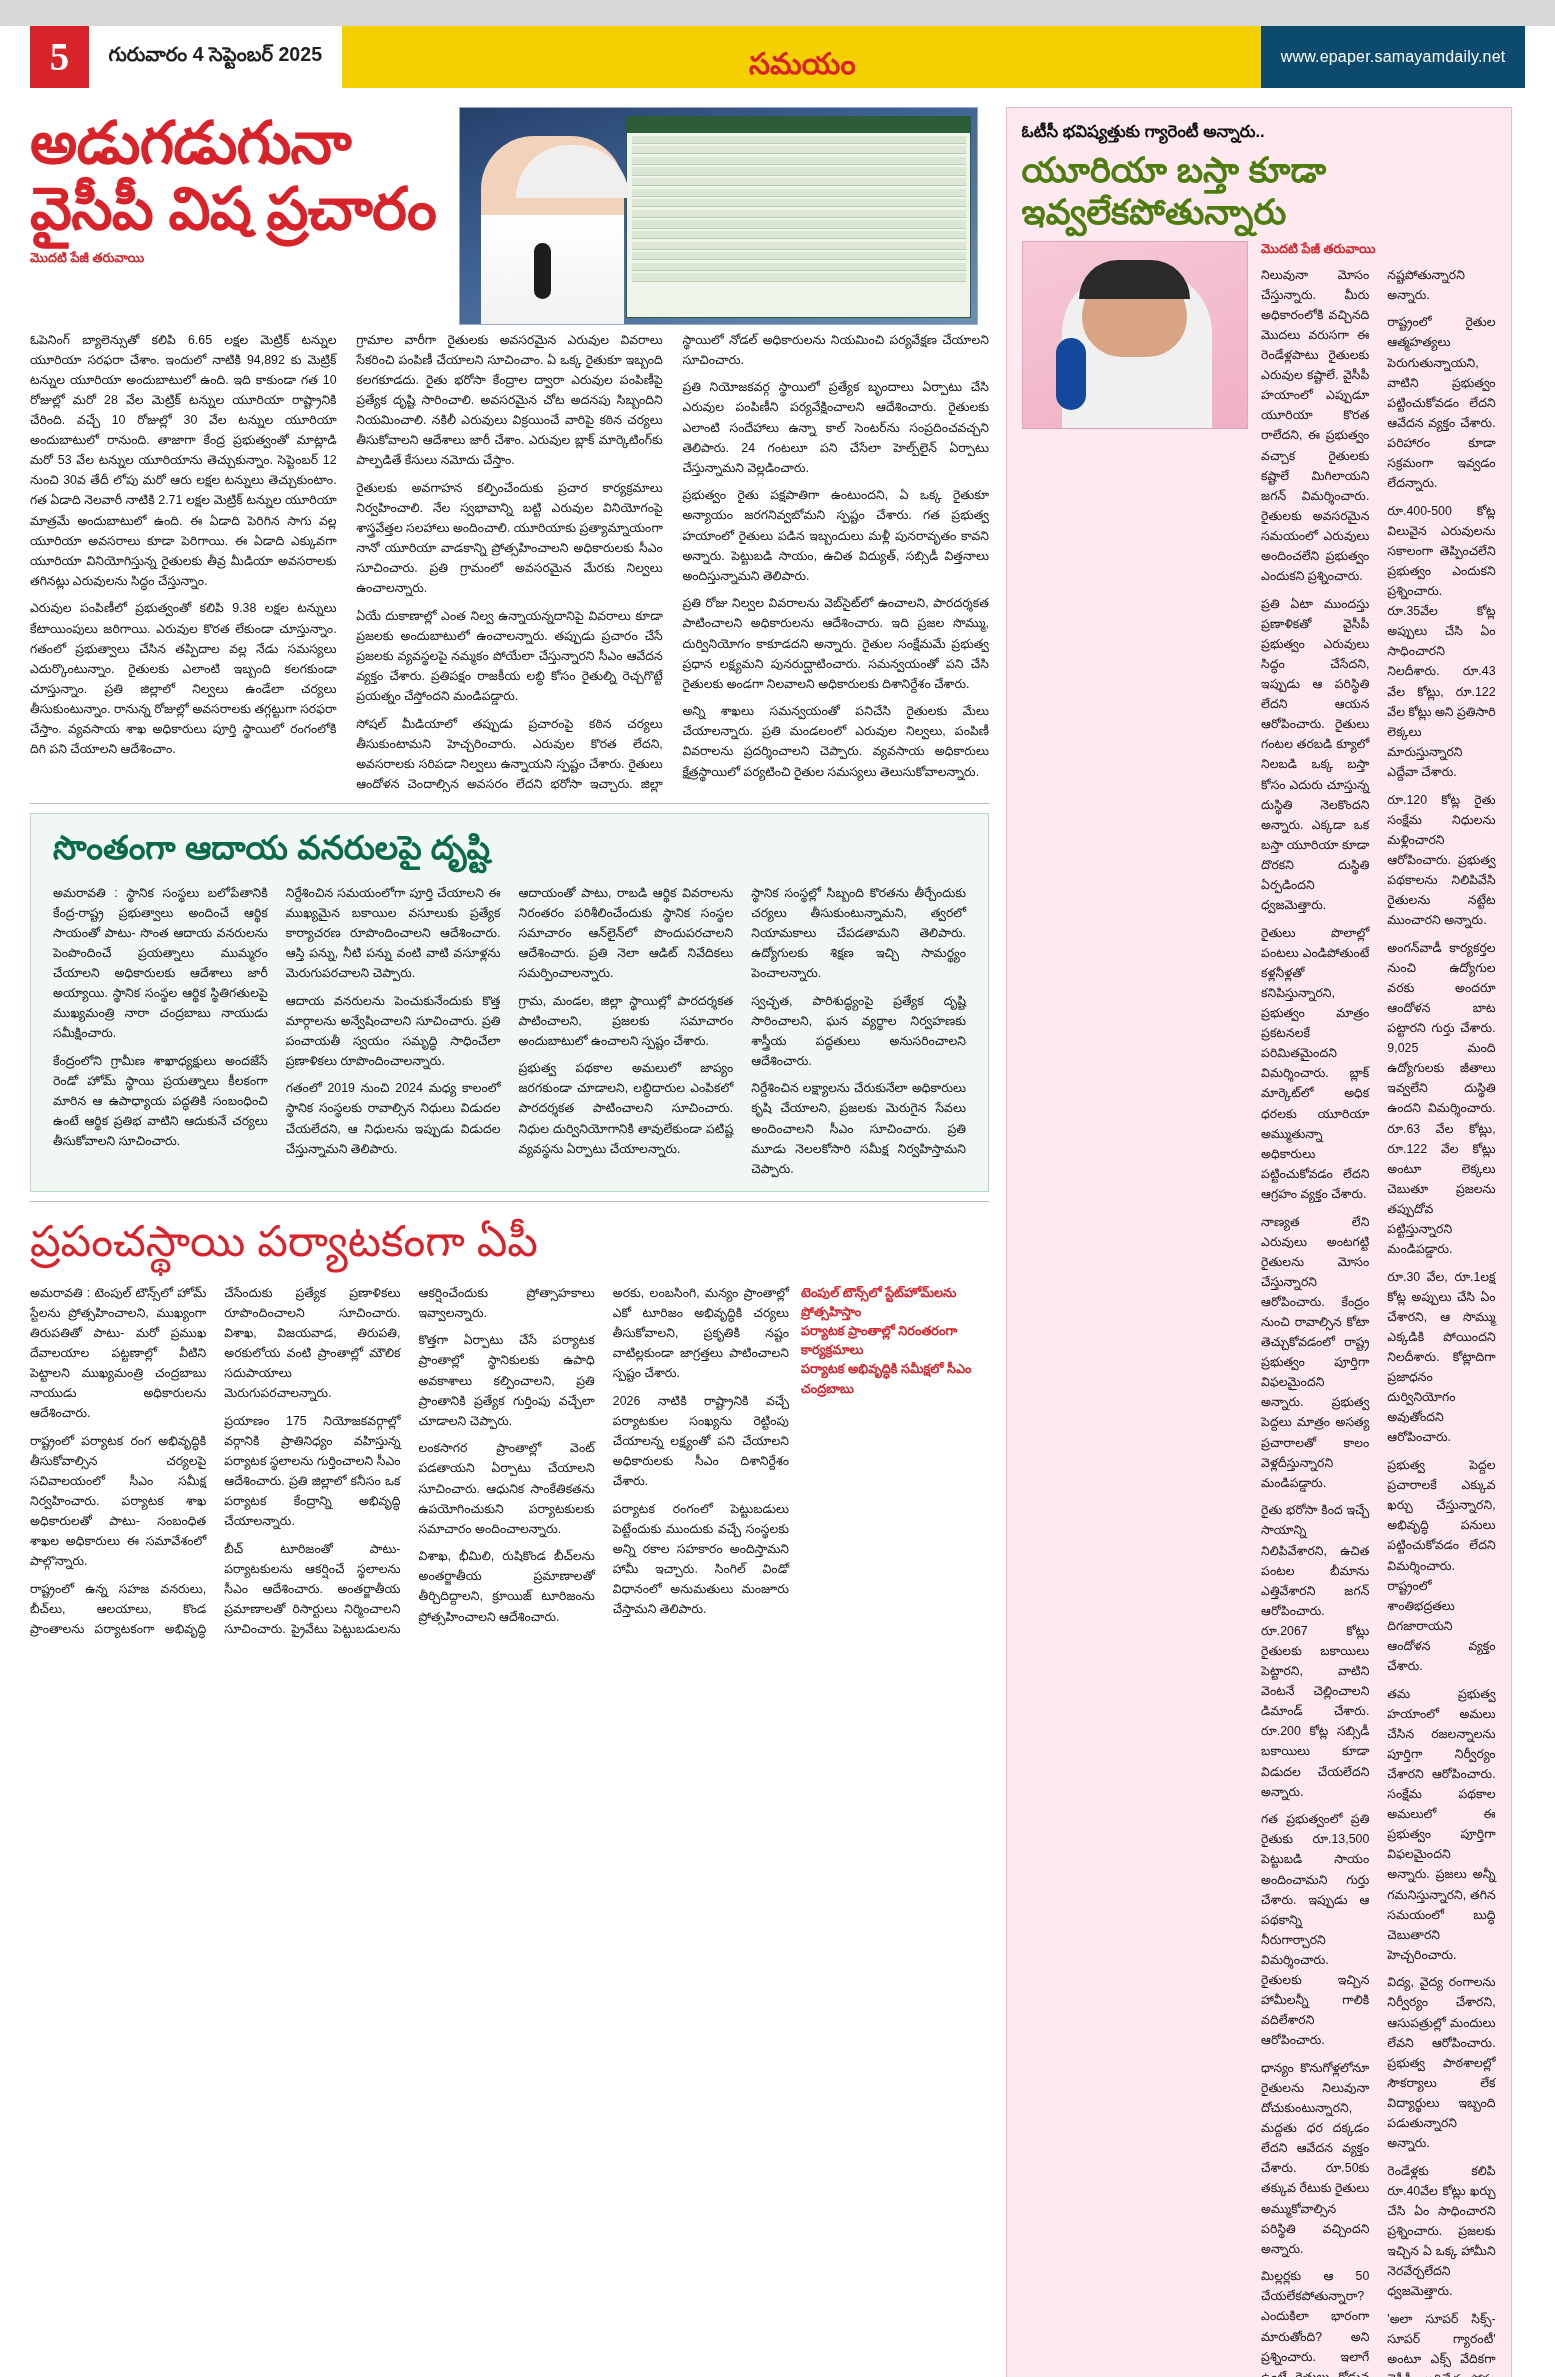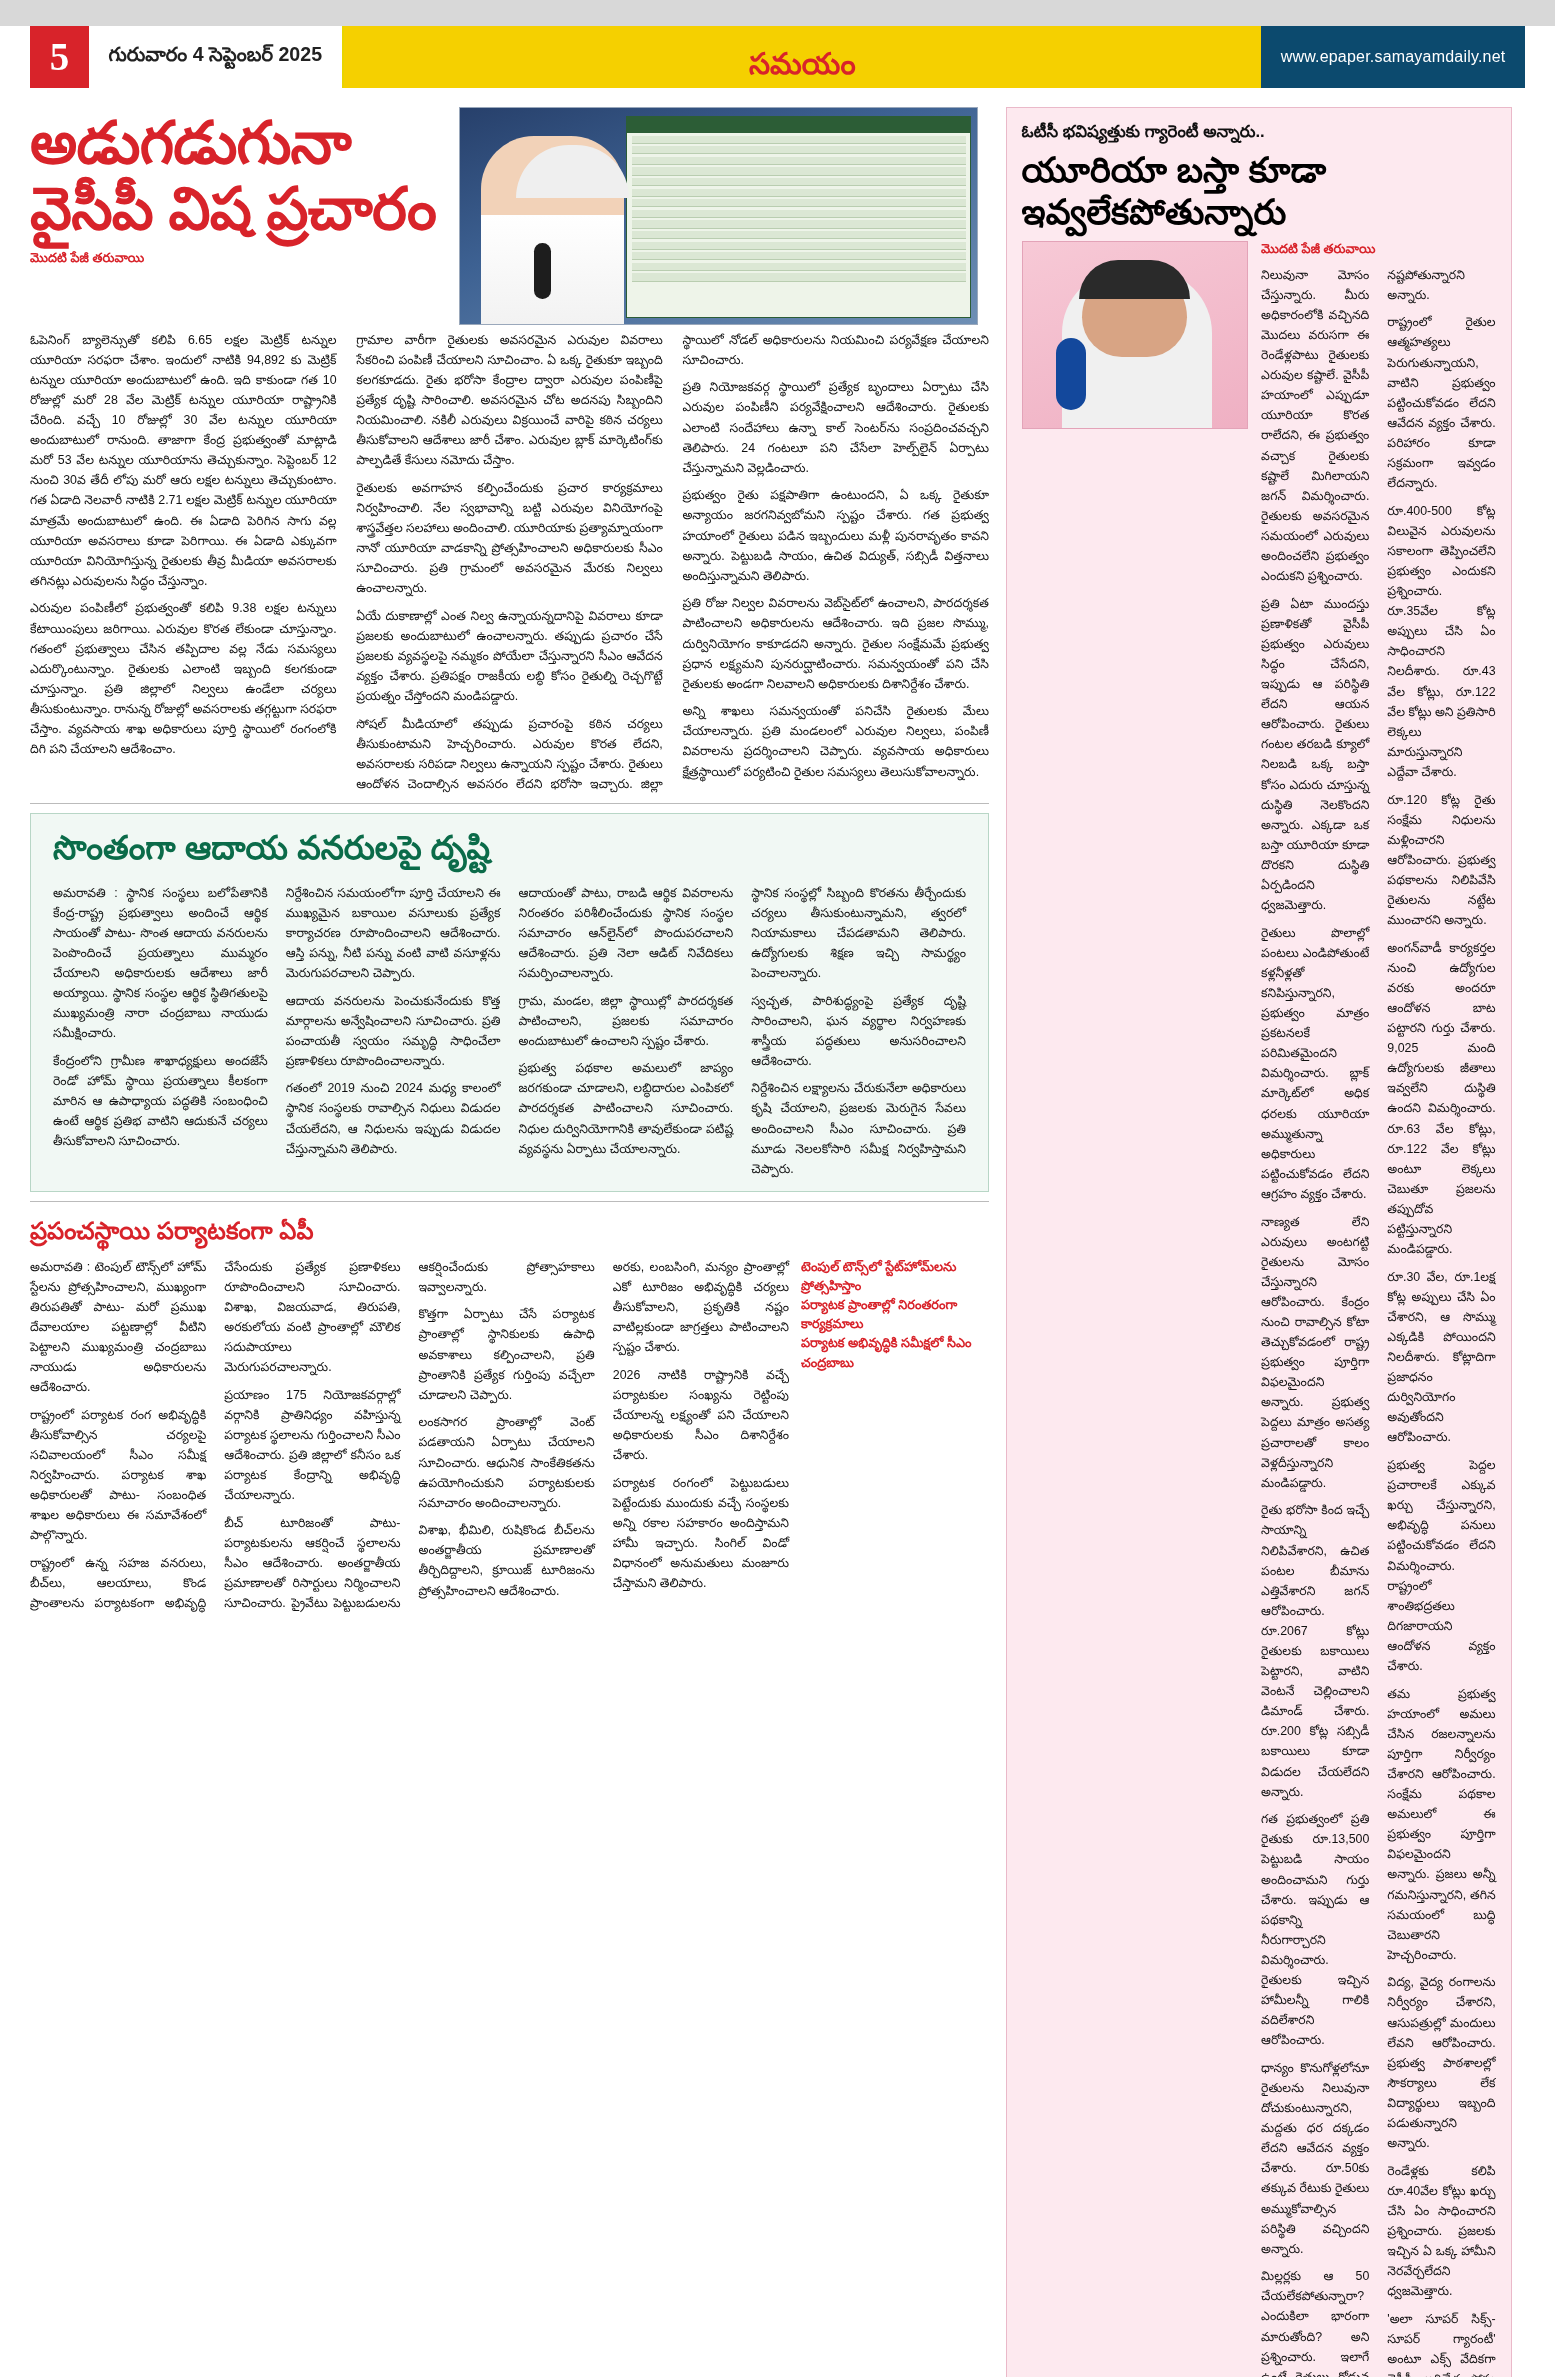--- a/index.html
+++ b/index.html
@@ -80,37 +80,37 @@
 
   h1.head-red {
     color:#d8232a;
     font-size:59px;
     line-height:1.12;
     margin:3px 0 7.5px 0;
     font-weight:bold;
     letter-spacing:-0.8px;
   }
   h2.head-blue {
-    color:#000000;
+    color:#4d7c0f;
     font-size:35px;
     line-height:1.2;
     margin:4.5px 0 7.5px 0;
     font-weight:bold;
   }
   h2.head-green {
     color:#0b6b49;
     font-size:33px;
     margin:3px 0 7.5px 0;
     font-weight:bold;
   }
   h2.head-red-mid {
     color:#d8232a;
-    font-size:24px;
+    font-size:43px;
     margin:3px 0 6px 0;
-    font-weight:bold;
+    font-weight:normal;
   }
   .byline {
     color:#d8232a;
     font-size:12.8px;
     font-weight:bold;
     margin:3px 0 6px 0;
   }
   .cols-3 { column-count:3; column-gap:19.6px; }
   .cols-4 { column-count:4; column-gap:18px; }
   .cols-2 { column-count:2; column-gap:18px; }

